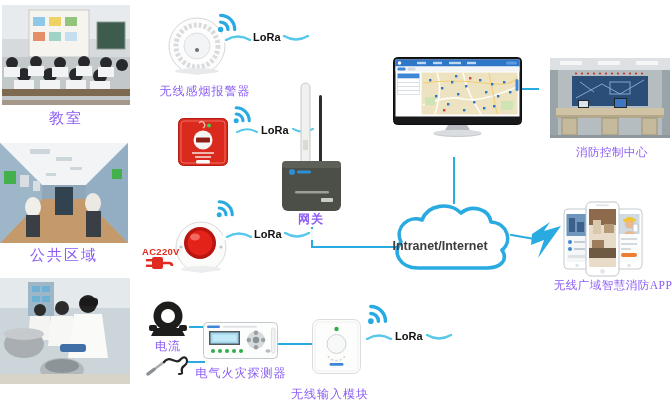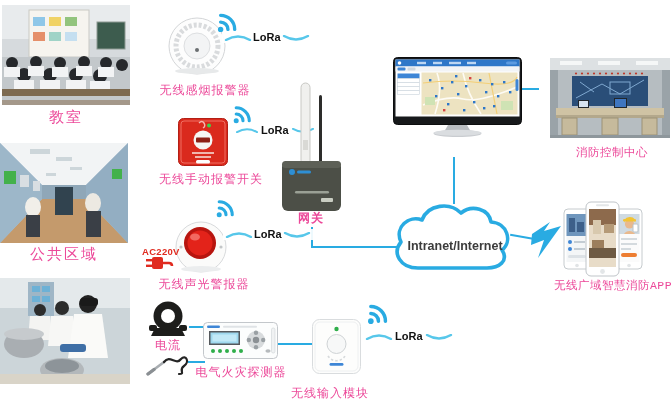--- a/index.html
+++ b/index.html
@@ -1,20 +1,20 @@
 <!DOCTYPE html>
 <html><head>
 <meta charset="utf-8">
 <style>
   html,body{margin:0;padding:0;background:#fff;}
   .canvas{position:relative;width:672px;height:413px;background:#fff;overflow:hidden;
           font-family:"Liberation Sans","DejaVu Sans",sans-serif;}
   .abs{position:absolute;}
-  .label{position:absolute;text-align:center;color:#ec4899;line-height:1.15;
-         font-family:Liberation Mono, monospace;white-space:nowrap;}
+  .label{position:absolute;text-align:center;color:#8b5cf6;line-height:1.15;
+         font-family:Liberation Serif, serif;white-space:nowrap;}
   .lbl-loc{font-size:15px;letter-spacing:2px;}
   .lbl-dev{font-size:12px;letter-spacing:1px;}
   .lbl-sm{font-size:11.5px;letter-spacing:0.5px;}
   .photo{position:absolute;overflow:hidden;}
   .photo svg{display:block;}
   .blue-line{position:absolute;background:#29ABE2;}
   .ac-label{position:absolute;color:#E02B20;font-weight:bold;font-size:9.5px;letter-spacing:0.3px;}
   .cloud-text{position:absolute;text-align:center;font-size:12.5px;font-weight:bold;color:#3c3c3c;}
   .lora-badge{position:absolute;display:flex;flex-direction:row;align-items:center;
               background:rgba(255,255,255,0.92);padding:0 1px;}
@@ -190,21 +190,20 @@
   </div>
   <div class="lora-badge" style="left:232px;top:125px;">
     <svg width="28" height="5" viewBox="0 0 30 6">
         <path d="M3 5 Q15 -2 27 5" stroke="#57C7EA" stroke-width="2.4" fill="none" stroke-linecap="round"></path>
       </svg>
     <span class="txt">LoRa</span>
     <svg width="28" height="5" viewBox="0 0 30 6">
         <path d="M3 1 Q15 8 27 1" stroke="#57C7EA" stroke-width="2.4" fill="none" stroke-linecap="round"></path>
       </svg>
   </div>
-  <div class="label lbl-dev" style="left:148px;top:174px;width:126px;">无线手动报警开关</div>
 
   <div class="device" style="left:175px;top:219px;width:54px;height:56px;">
     <svg width="54" height="56" viewBox="0 0 54 56">
       <circle cx="26" cy="28" r="25" fill="#fbfbfa" stroke="#d8dadc"></circle>
       <circle cx="6" cy="28" r="1.6" fill="#c3c6c8"></circle>
         <circle cx="46" cy="28" r="1.6" fill="#c3c6c8"></circle>
       <circle cx="25" cy="24" r="16" fill="#b7150f"></circle>
       <circle cx="25" cy="24" r="12.5" fill="#e3231a"></circle>
       <ellipse cx="20" cy="18" rx="5" ry="3.5" fill="#f4756d" opacity="0.85"></ellipse>
       <ellipse cx="26" cy="50" rx="20" ry="3" fill="#ebedee"></ellipse>
@@ -228,21 +227,20 @@
   </div>
   <div class="lora-badge" style="left:223px;top:229px;">
     <svg width="30" height="6" viewBox="0 0 30 6">
         <path d="M3 5 Q15 -2 27 5" stroke="#57C7EA" stroke-width="2.4" fill="none" stroke-linecap="round"></path>
       </svg>
     <span class="txt">LoRa</span>
     <svg width="30" height="6" viewBox="0 0 30 6">
         <path d="M3 1 Q15 8 27 1" stroke="#57C7EA" stroke-width="2.4" fill="none" stroke-linecap="round"></path>
       </svg>
   </div>
-  <div class="label lbl-dev" style="left:145px;top:279px;width:118px;">无线声光警报器</div>
 
   <div class="device" style="left:281px;top:80px;width:64px;height:132px;">
     <svg width="64" height="132" viewBox="0 0 64 132">
       <rect x="20" y="3" width="9" height="82" rx="4.5" fill="#f0f0ee" stroke="#c8c8c4"></rect>
       <rect x="22" y="60" width="5" height="10" fill="#d9d9d5"></rect>
       <rect x="38" y="15" width="3" height="70" rx="1.5" fill="#2d2d2b"></rect>
       <rect x="1" y="81" width="59" height="50" rx="6" fill="#4c4f47"></rect>
       <rect x="1" y="81" width="59" height="7" rx="3.5" fill="#5d6057"></rect>
       <circle cx="11" cy="92" r="3" fill="#2E8FD4"></circle>
       <rect x="16" y="90.5" width="14" height="3" rx="1.5" fill="#2E8FD4"></rect>
@@ -366,21 +364,21 @@
       <rect x="0" y="77" width="120" height="3" fill="#8e979c"></rect>
     </svg>
   </div>
   <div class="label lbl-sm" style="left:552px;top:146px;width:120px;">消防控制中心</div>
 
   <div class="abs" style="left:386px;top:196px;">
     <svg width="136" height="86" viewBox="0 0 136 86">
       <path d="M32 72 C 14 72 6 57 15 46 C 8 31 23 19 36 24 C 42 8 64 6 75 17 C 86 8 103 13 105 26 C 121 27 127 45 116 54 C 123 65 113 72 101 72 Z" fill="#ffffff" stroke="#29ABE2" stroke-width="3.6" stroke-linejoin="round"></path>
     </svg>
   </div>
-  <div class="cloud-text" style="left:398px;top:239px;width:114px;">Intranet/Internet</div>
+  <div class="cloud-text" style="left:383px;top:239px;width:114px;">Intranet/Internet</div>
 
   <div class="abs" style="left:531px;top:221px;">
     <svg width="36" height="40" viewBox="0 0 36 40">
       <polygon points="1,13 19,1 13,10 30,5 7,37 13,19 0,24" fill="#29ABE2"></polygon>
     </svg>
   </div>
 
   <div class="device" style="left:563px;top:200px;width:80px;height:78px;">
     <svg width="80" height="78" viewBox="0 0 80 78">
 

